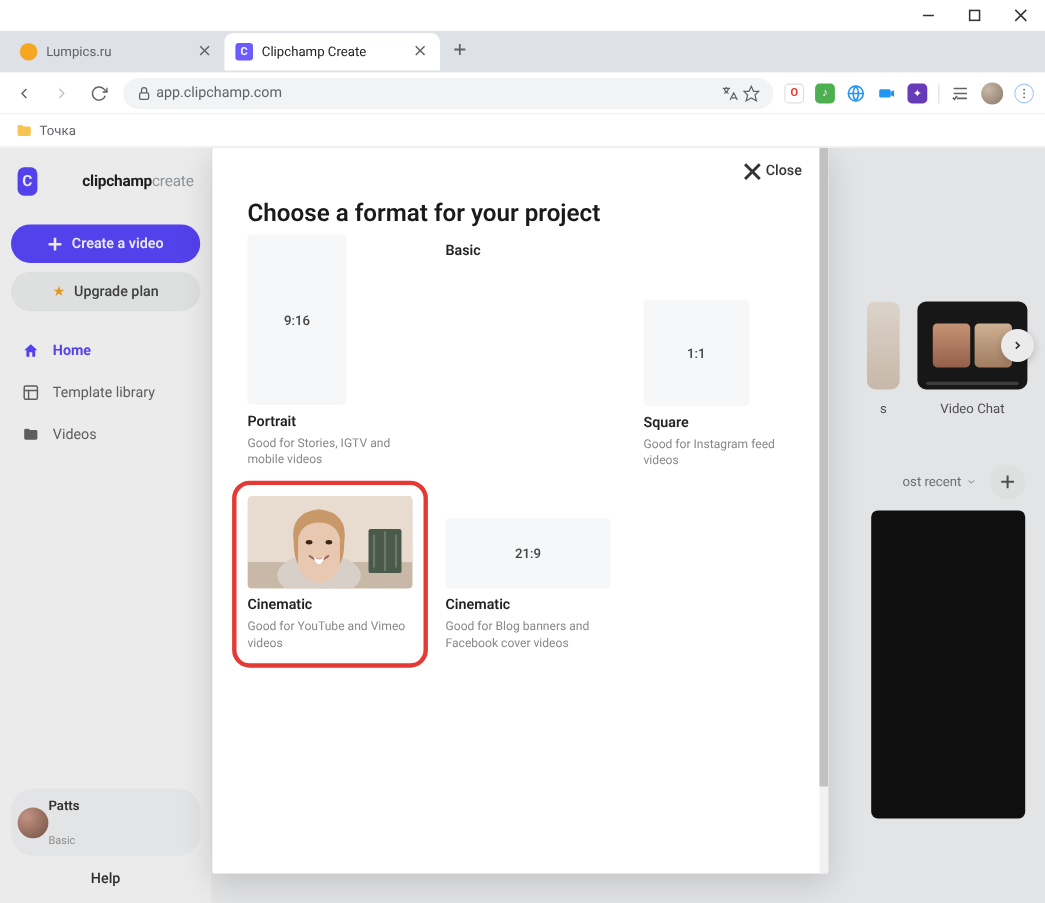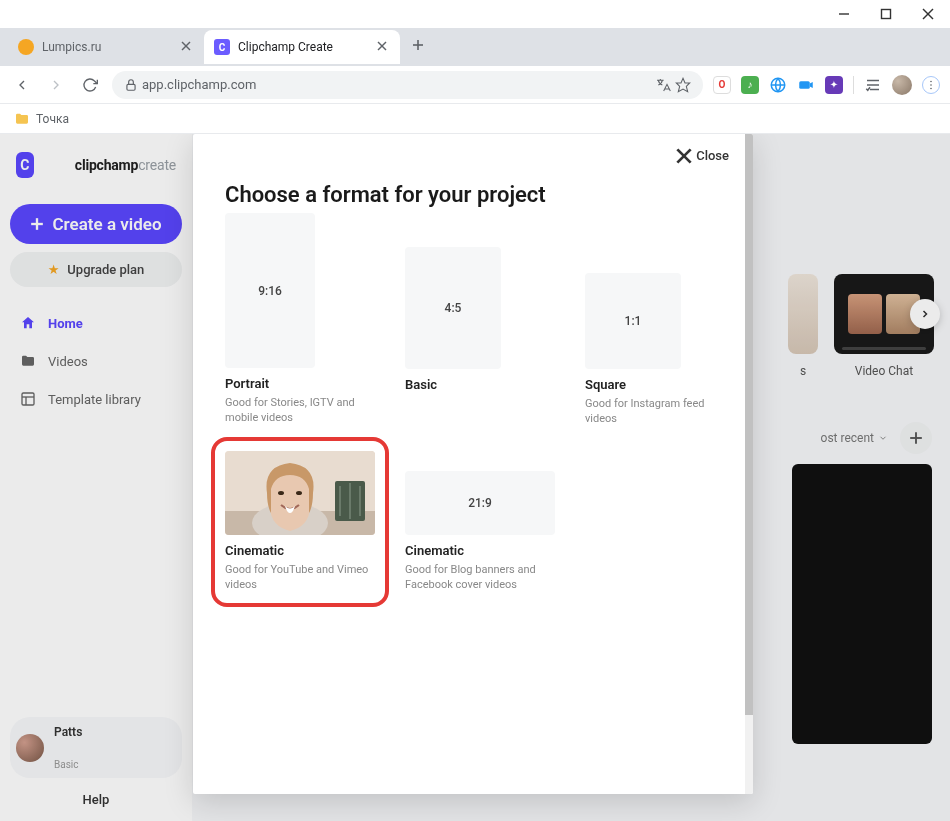--- a/index.html
+++ b/index.html
@@ -40,29 +40,29 @@
 .bookmarks { height: 30px; background:#fff; display:flex; align-items:center; padding:0 14px; gap:6px; font-size:12px; color:#5f6368; border-bottom:1px solid #e8eaed; }
 .folder-ic { width:16px; height:16px; }
 
 
 .app { flex:1; background:#f7f8fa; position:relative; overflow:hidden; }
 .sidebar { position:absolute; left:0; top:0; width:192px; height:100%; background:#fff; padding:14px 10px; display:flex; flex-direction:column; }
 .brand { display:flex; align-items:center; gap:8px; padding:4px 6px 18px; }
 .brand-logo { width:26px; height:26px; background:#5b47ff; border-radius:6px; color:#fff; display:flex; align-items:center; justify-content:center; font-weight:bold; font-size:14px; }
 .brand-text { font-size:14px; color:#222; letter-spacing:-0.2px;margin-left:33px; }
 .brand-text .light { color:#9aa0a6; font-weight:400; }
-.btn-primary { background:#5b47ff; color:#fff; border:none; border-radius:20px; padding:10px 16px; font-size:17px; font-weight:600; display:flex; align-items:center; gap:8px; justify-content:center; margin:8px 0; }
+.btn-primary { background:#5b47ff; color:#fff; border:none; border-radius:20px; padding:10px 16px; font-size:13px; font-weight:600; display:flex; align-items:center; gap:8px; justify-content:center; margin:8px 0; }
 .btn-secondary { background:#f1f3f4; color:#444; border:none; border-radius:20px; padding:10px 16px; font-size:13px; font-weight:500; display:flex; align-items:center; gap:8px; justify-content:center; margin:0 0 18px; }
 .starico { color:#f5a623; }
 .nav { display:flex; flex-direction:column; gap:2px; }
 .navitem { display:flex; align-items:center; gap:12px; padding:10px 10px; font-size:13px; color:#666; border-radius:6px; }
 .navitem.active { color:#5b47ff;font-weight:bold; }
 .navitem svg { width:16px; height:16px; }
 .sidebar-bottom { margin-top:auto; }
-.userrow { display:flex; align-items:center; gap:10px; padding:8px 6px; border-radius:20px; background:#f7f8fa; }
+.userrow { display:flex; align-items:center; padding:8px 6px; border-radius:20px; background:#f7f8fa; }
 .userrow .av { width:28px; height:28px; border-radius:50%; background:radial-gradient(circle at 30% 30%, #d4a090, #7a5848); }
 .userrow .uname { font-size:12px; font-weight:600; color:#333; }
 .userrow .uplan { font-size:10px; color:#999;margin-top:20px; }
 .helpbtn { text-align:center; font-size:13px; color:#333; padding:14px 0 0; font-weight:500; }
 
 .maincol { position:absolute; left:192px; right:0; top:0; bottom:0; }
 .template-cards { position:absolute; right:16px; top:140px; display:flex; gap:16px; align-items:flex-start; }
 .tpl { width:100px; text-align:center; }
 .tpl .thumb { width:100px; height:80px; border-radius:8px; background:#ddd; position:relative; overflow:hidden; }
 .tpl .thumb.dark { background:#1a1a1a; display:flex; align-items:center; justify-content:center; }
@@ -238,32 +238,32 @@
         <span>Upgrade plan</span>
       </button>
       <div class="nav">
         <div class="navitem active">
           <svg viewBox="0 0 24 24" fill="currentColor">
               <path d="M12 3l9 8h-3v9h-4v-6h-4v6H6v-9H3z"></path>
             </svg>
           <span>Home</span>
         </div>
         <div class="navitem">
-          <svg viewBox="0 0 24 24" fill="currentColor">
-              <path d="M3 6a2 2 0 0 1 2-2h4l2 2h8a2 2 0 0 1 2 2v9a2 2 0 0 1-2 2H5a2 2 0 0 1-2-2V6z"></path>
-            </svg>
-          <span>Videos</span>
-        </div>
-        <div class="navitem">
           <svg viewBox="0 0 24 24" fill="none" stroke="currentColor" stroke-width="2">
               <rect x="3" y="3" width="18" height="18" rx="2"></rect>
               <line x1="3" y1="9" x2="21" y2="9"></line>
               <line x1="9" y1="9" x2="9" y2="21"></line>
             </svg>
           <span>Template library</span>
+        </div>
+        <div class="navitem">
+          <svg viewBox="0 0 24 24" fill="currentColor">
+              <path d="M3 6a2 2 0 0 1 2-2h4l2 2h8a2 2 0 0 1 2 2v9a2 2 0 0 1-2 2H5a2 2 0 0 1-2-2V6z"></path>
+            </svg>
+          <span>Videos</span>
         </div>
       </div>
       <div class="sidebar-bottom">
         <div class="userrow">
           <div class="av"></div>
           <div>
             <div class="uname">Patts</div>
             <div class="uplan">Basic</div>
           </div>
         </div>
@@ -325,21 +325,20 @@
       </div>
       <h2>Choose a format for your project</h2>
 
       <div class="format-grid">
         <div class="fmt">
           <div class="preview p-portrait">9:16</div>
           <h4>Portrait</h4>
           <p>Good for Stories, IGTV and mobile videos</p>
         </div>
         <div class="fmt">
-          <div class="preview p-social">4:5</div>
           <h4>Basic</h4>
         </div>
         <div class="fmt">
           <div class="preview p-square">1:1</div>
           <h4>Square</h4>
           <p>Good for Instagram feed videos</p>
         </div>
         <div class="fmt selected">
           <div class="preview p-wide widescreen-img">
             <svg class="person-svg" viewBox="0 0 150 84">

